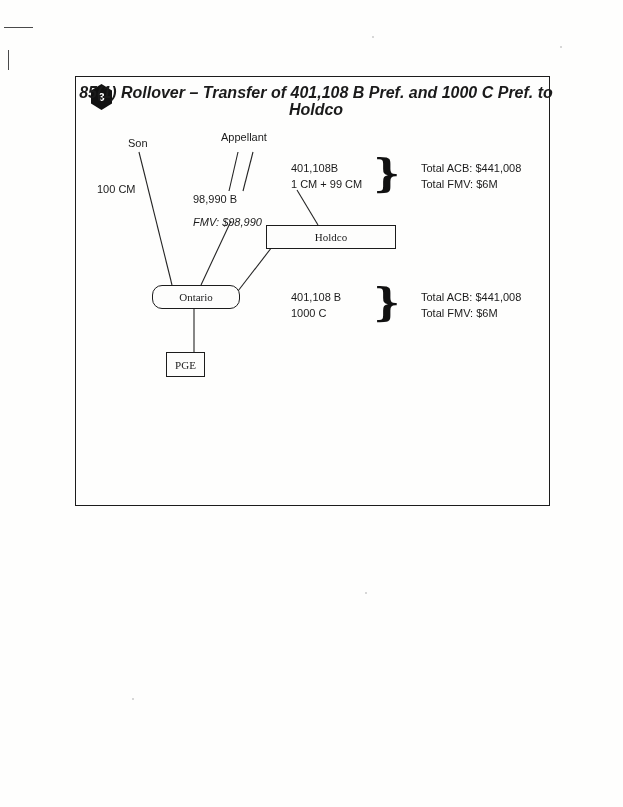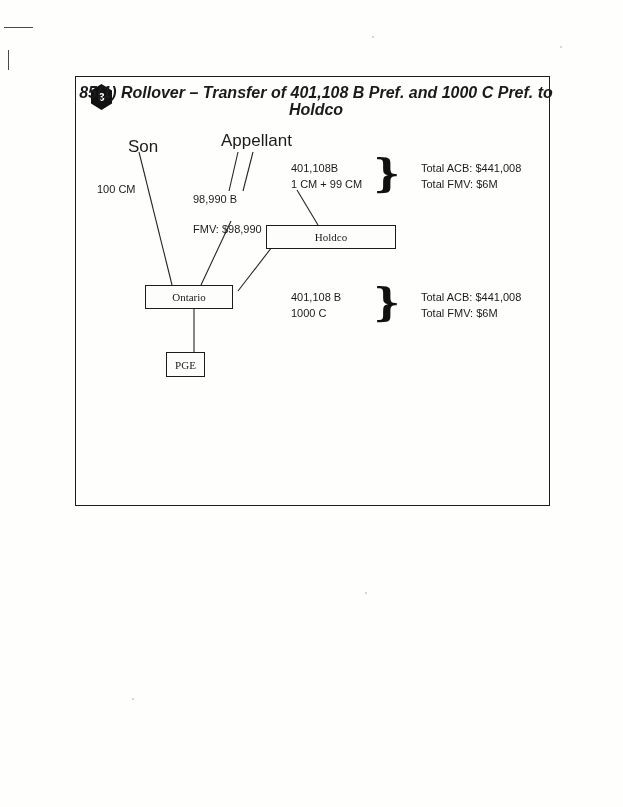--- a/index.html
+++ b/index.html
@@ -21,21 +21,21 @@
   .badge {
     position:absolute; left:90px; top:84px; width:23px; height:26px;
   }
   .badge svg { display:block; }
   .badge .num {
     position:absolute; left:0; top:0; width:23px; height:25px;
     display:flex; align-items:center; justify-content:center;
     color:#ffffff; font-size:11px; font-weight:bold;
   }
   .lbl { position:absolute; font-size:11px; white-space:nowrap; }
-  .node-lbl { position:absolute; font-size:17px; white-space:nowrap; }
+  .node-lbl { position:absolute; font-size:11px; white-space:nowrap; }
   .node-box {
     position:absolute; border:1.4px solid #1c1c1c; background:#fdfdfc;
     display:flex; align-items:center; justify-content:center;
     font-size:11px; white-space:nowrap;font-family:Liberation Serif, serif;
   }
   .brace {
     position:absolute; font-family:"DejaVu Serif", serif;
     font-weight:bold; font-size:40px; line-height:1; color:#111;
     transform:scaleX(1.05);
   }
@@ -84,41 +84,41 @@
 
       <line x1="194" y1="307" x2="194" y2="352"></line>
     </g>
   </svg>
 
   <div class="node-lbl" style="left:128px; top:137px;">Son</div>
   <div class="node-lbl" style="left:221px; top:131px;">Appellant</div>
 
   <div class="lbl" style="left:97px;  top:183px;">100 CM</div>
   <div class="lbl" style="left:193px; top:193px;">98,990 B</div>
-  <div class="lbl" style="left:193px; top:223px;">FMV: $98,990</div>
+  <div class="lbl" style="left:193px; top:216px;font-style:italic;">FMV: $98,990</div>
 
   <div class="lbl" style="left:291px; top:162px;">401,108B</div>
   <div class="lbl" style="left:291px; top:178px;">1 CM + 99 CM</div>
 
   <div class="lbl" style="left:291px; top:291px;">401,108 B</div>
   <div class="lbl" style="left:291px; top:307px;">1000 C</div>
 
   <div class="brace" style="left:374px; top:153px;">}</div>
   <div class="brace" style="left:374px; top:282px;">}</div>
 
   <div class="lbl" style="left:421px; top:162px;">Total ACB: $441,008</div>
   <div class="lbl" style="left:421px; top:178px;">Total FMV: $6M</div>
   <div class="lbl" style="left:421px; top:291px;">Total ACB: $441,008</div>
   <div class="lbl" style="left:421px; top:307px;">Total FMV: $6M</div>
 
   <div class="node-box" style="left:266px; top:225px; width:128px; height:22px;">
     <span>Holdco</span>
   </div>
 
-  <div class="node-box" style="left:145px; top:285px; width:86px; height:22px;">
+  <div class="node-box" style="left:152px; top:285px; width:86px; height:22px;border-radius:10px;">
     <span>Ontario</span>
   </div>
 
   <div class="node-box" style="left:166px; top:352px; width:37px; height:23px;">
     <span>PGE</span>
   </div>
 
 </div>
 
 </body></html>

